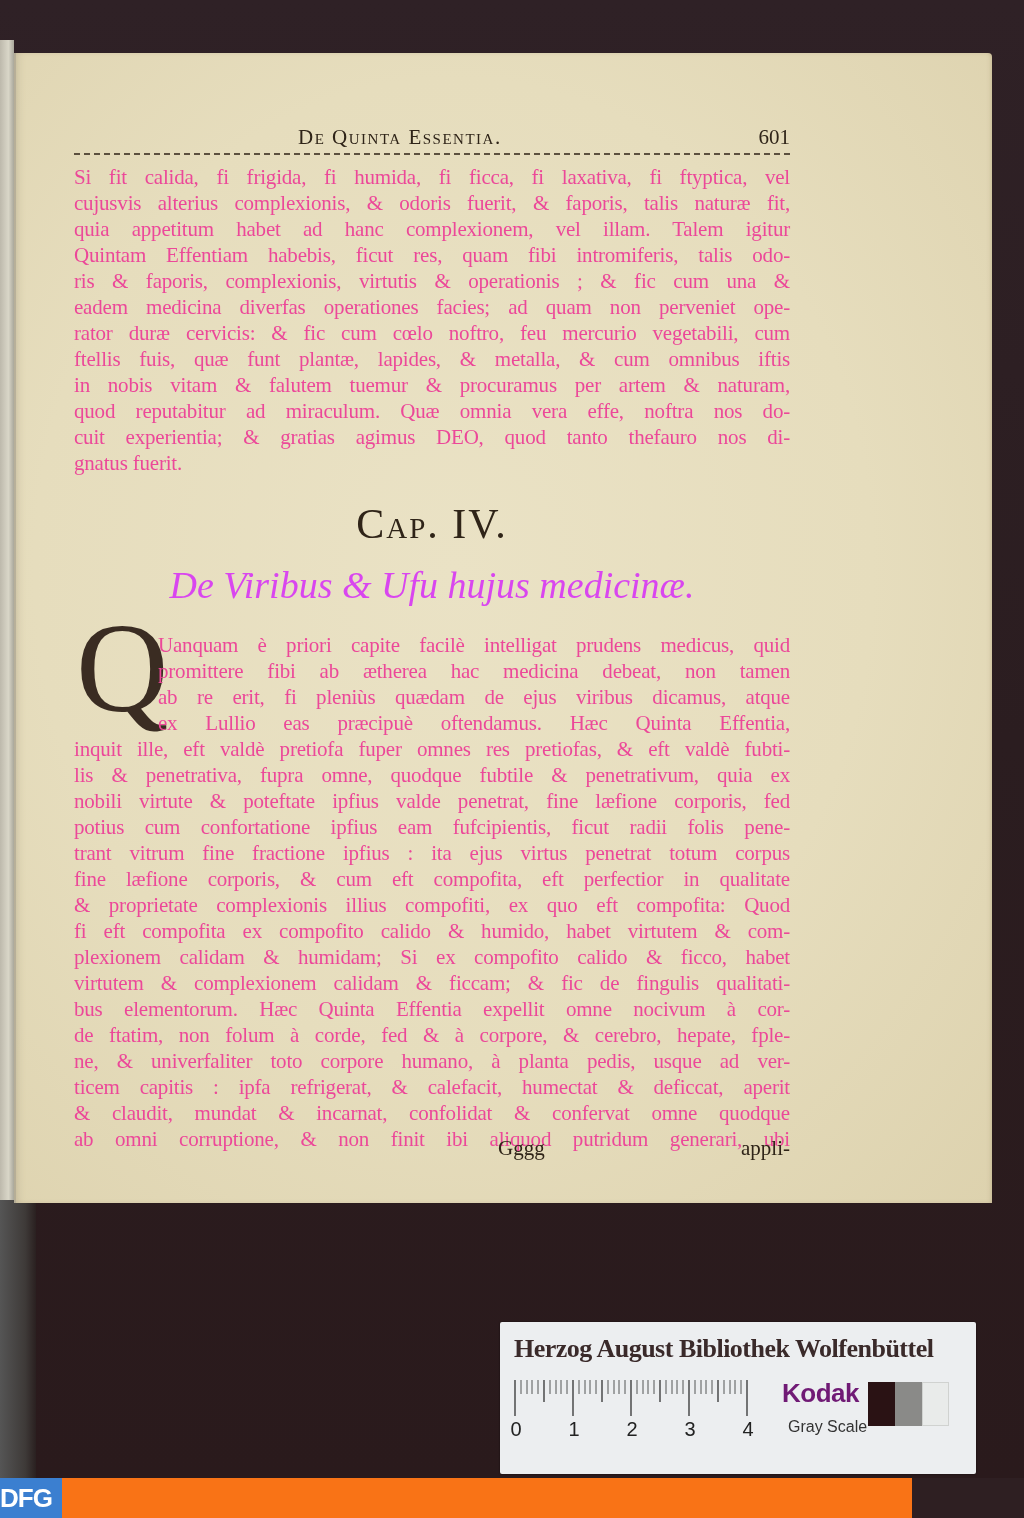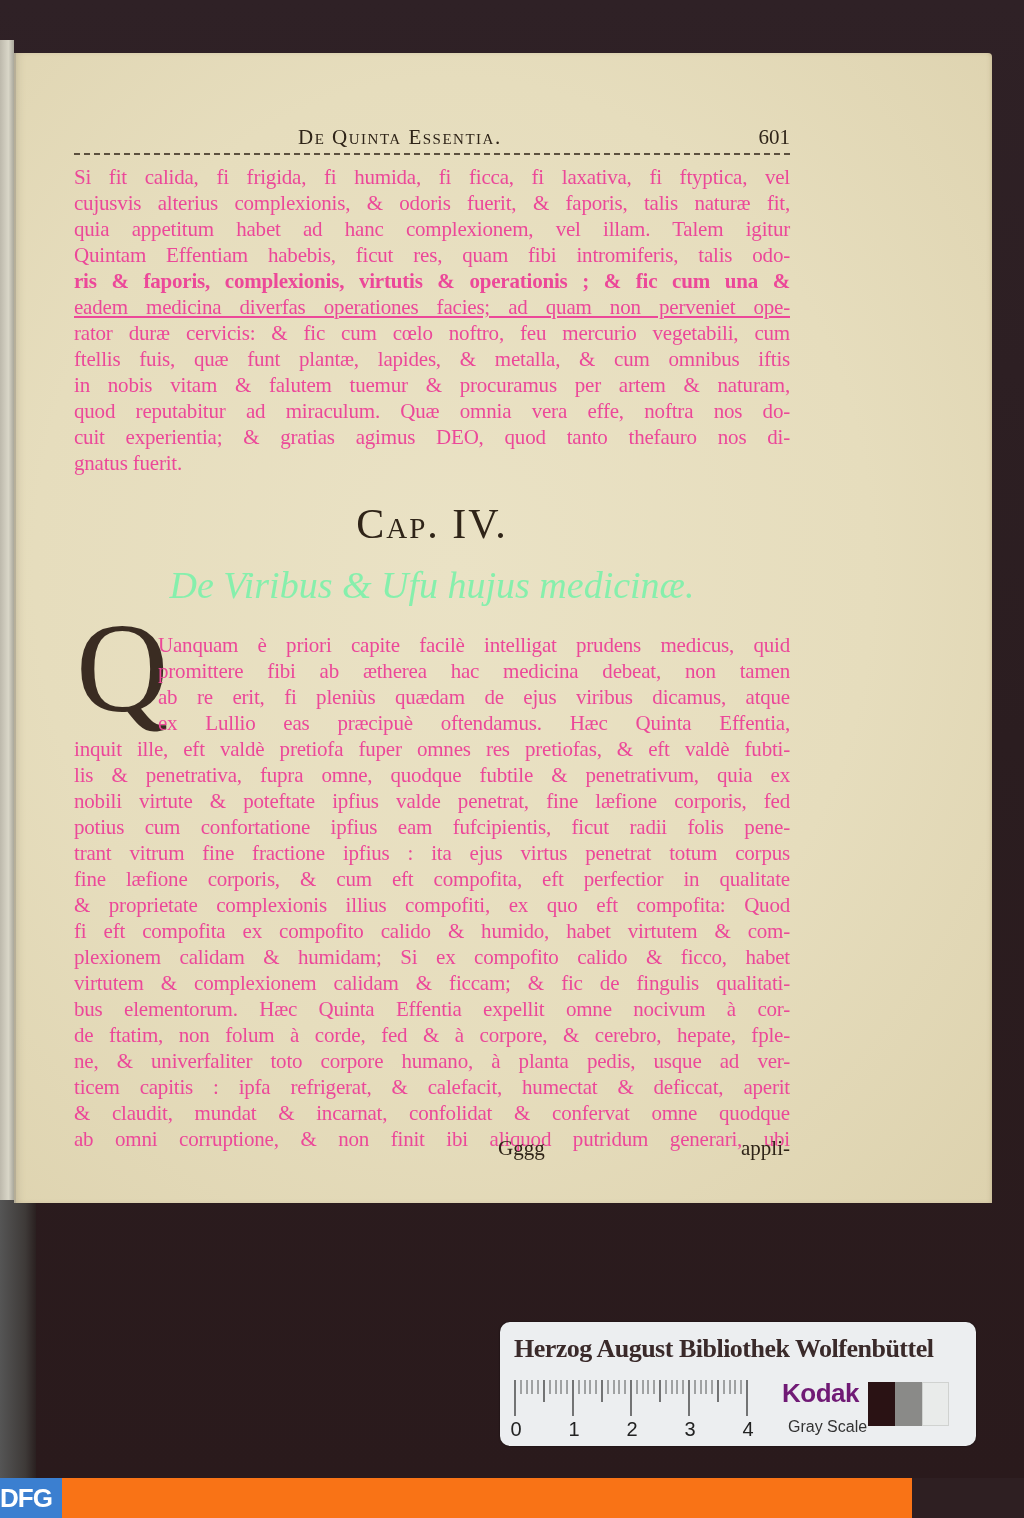--- a/index.html
+++ b/index.html
@@ -105,21 +105,21 @@
       font-variant: small-caps;
       letter-spacing: 2px;
     }
     .chapter-sub {
       position: absolute;
       left: 74px; top: 563px;
       width: 716px;
       text-align: center;
       font-size: 38px;
       font-style: italic;
-      color: #86efac;
+      color: #d946ef;
     }
     .drop-cap {
       position: absolute;
       left: 76px; top: 604px;
       font-size: 128px;
       line-height: 128px;
       color: #3a2c22;
       font-weight: normal;
     }
     .signature-line {
@@ -135,23 +135,23 @@
     }
     .catchword {
       position: absolute;
       right: 0; top: 0;
     }
 
     
     .target-card {
       position: absolute;
       left: 500px; top: 1322px;
-      width: 476px; height: 124px;
+      width: 476px; height: 152px;
       background: #eceef0;
-      border-radius: 10px;
+      border-radius: 2px;
       box-shadow: 0 0 2px rgba(0,0,0,0.6);
     }
     .library-name {
       position: absolute;
       left: 14px; top: 12px;
       font-family: "Liberation Serif", serif;
       font-weight: bold;
       font-size: 26px;
       color: #3a2a2a;
       letter-spacing: -0.5px;
@@ -240,22 +240,22 @@
   <span class="running-title">De Quinta Essentia.</span>
   <span class="folio">601</span>
 </div>
 <div class="head-rule"></div>
 
 <div>
   <div class="body-line" style="top:164px;">Si fit calida, fi frigida, fi humida, fi ficca, fi laxativa, fi ftyptica, vel</div>
   <div class="body-line" style="top:190px;">cujusvis alterius complexionis, &amp; odoris fuerit, &amp; faporis, talis naturæ fit,</div>
   <div class="body-line" style="top:216px;">quia appetitum habet ad hanc complexionem, vel illam.   Talem igitur</div>
   <div class="body-line" style="top:242px;">Quintam Effentiam habebis, ficut res, quam fibi intromiferis, talis odo-</div>
-  <div class="body-line" style="top:268px;font-weight:bold;">ris &amp; faporis, complexionis, virtutis &amp; operationis ; &amp; fic cum una &amp;</div>
-  <div class="body-line" style="top:294px;text-decoration:underline;">eadem medicina diverfas operationes facies; ad quam non perveniet ope-</div>
+  <div class="body-line" style="top:268px;">ris &amp; faporis, complexionis, virtutis &amp; operationis ; &amp; fic cum una &amp;</div>
+  <div class="body-line" style="top:294px;">eadem medicina diverfas operationes facies; ad quam non perveniet ope-</div>
   <div class="body-line" style="top:320px;">rator duræ cervicis: &amp; fic cum cœlo noftro, feu mercurio vegetabili, cum</div>
   <div class="body-line" style="top:346px;">ftellis fuis, quæ funt plantæ, lapides, &amp; metalla, &amp; cum omnibus iftis</div>
   <div class="body-line" style="top:372px;">in nobis vitam &amp; falutem tuemur &amp; procuramus per artem &amp; naturam,</div>
   <div class="body-line" style="top:398px;">quod reputabitur ad miraculum.   Quæ omnia vera effe, noftra nos do-</div>
   <div class="body-line" style="top:424px;">cuit experientia; &amp; gratias agimus DEO, quod tanto thefauro nos di-</div>
   <div class="body-line last" style="top:450px;">gnatus fuerit.</div>
 </div>
 
 <div class="chapter-head">Cap. IV.</div>
 <div class="chapter-sub">De Viribus &amp; Ufu hujus medicinæ.</div>

